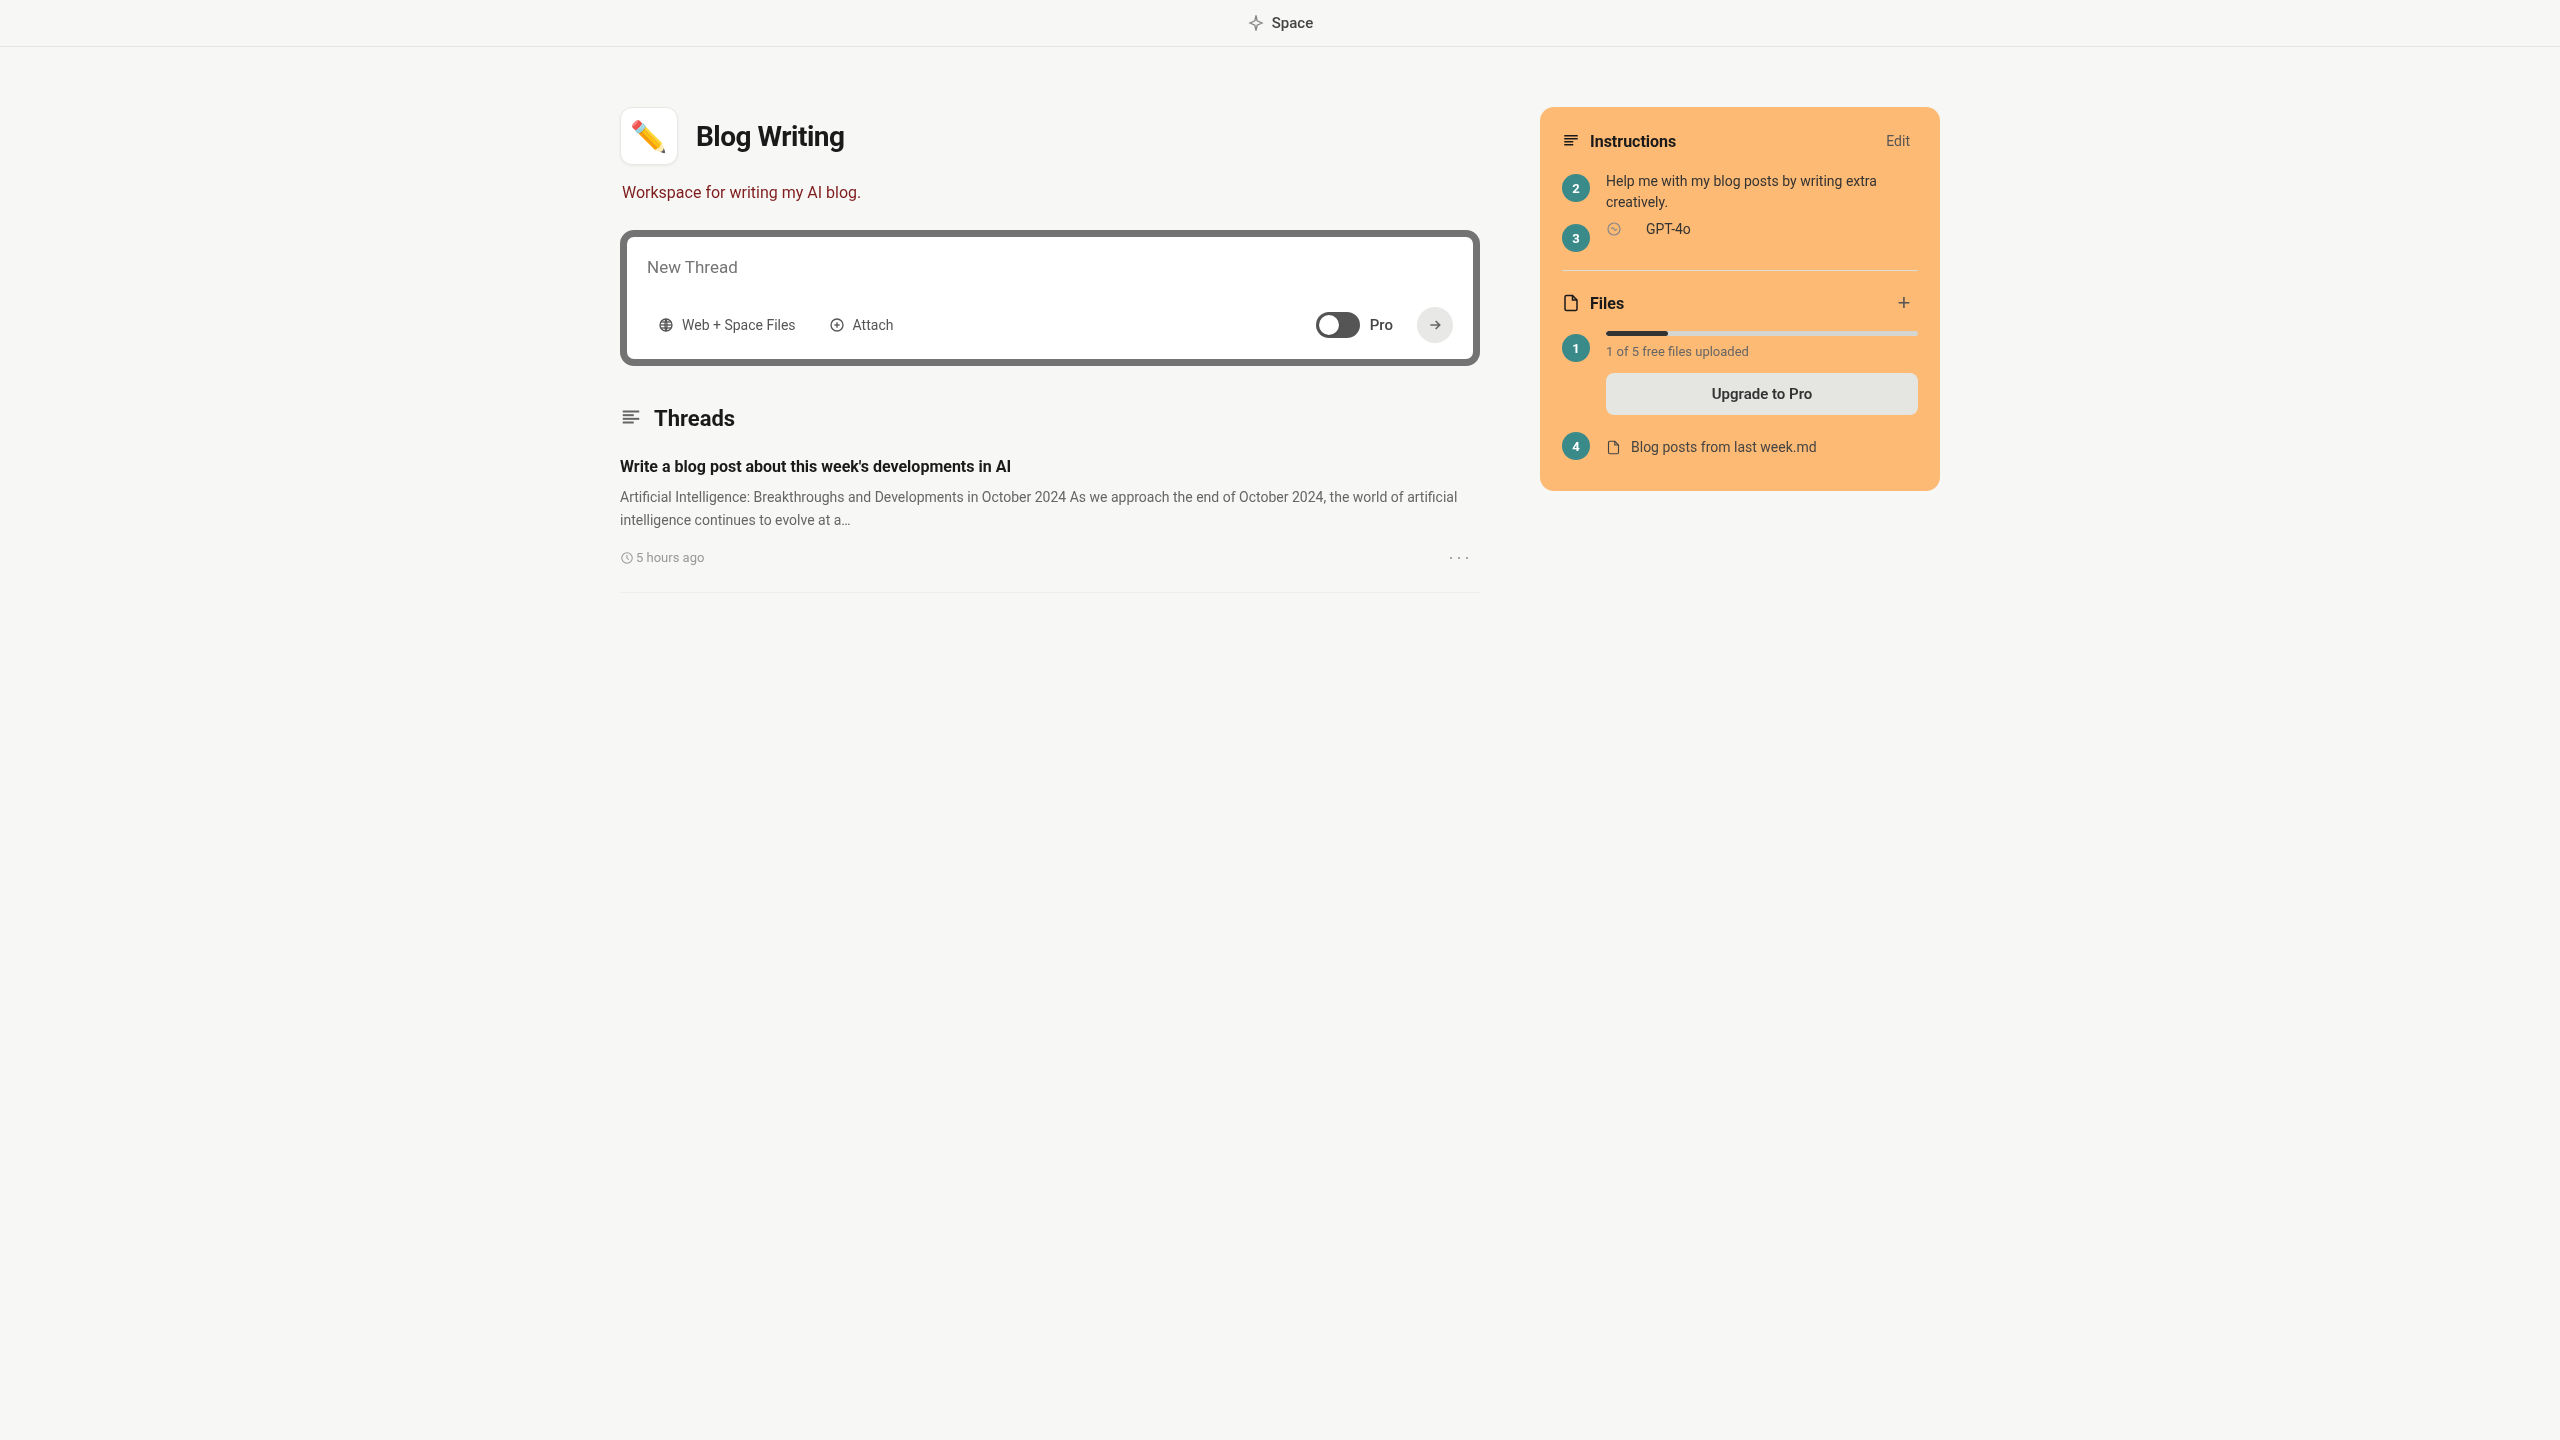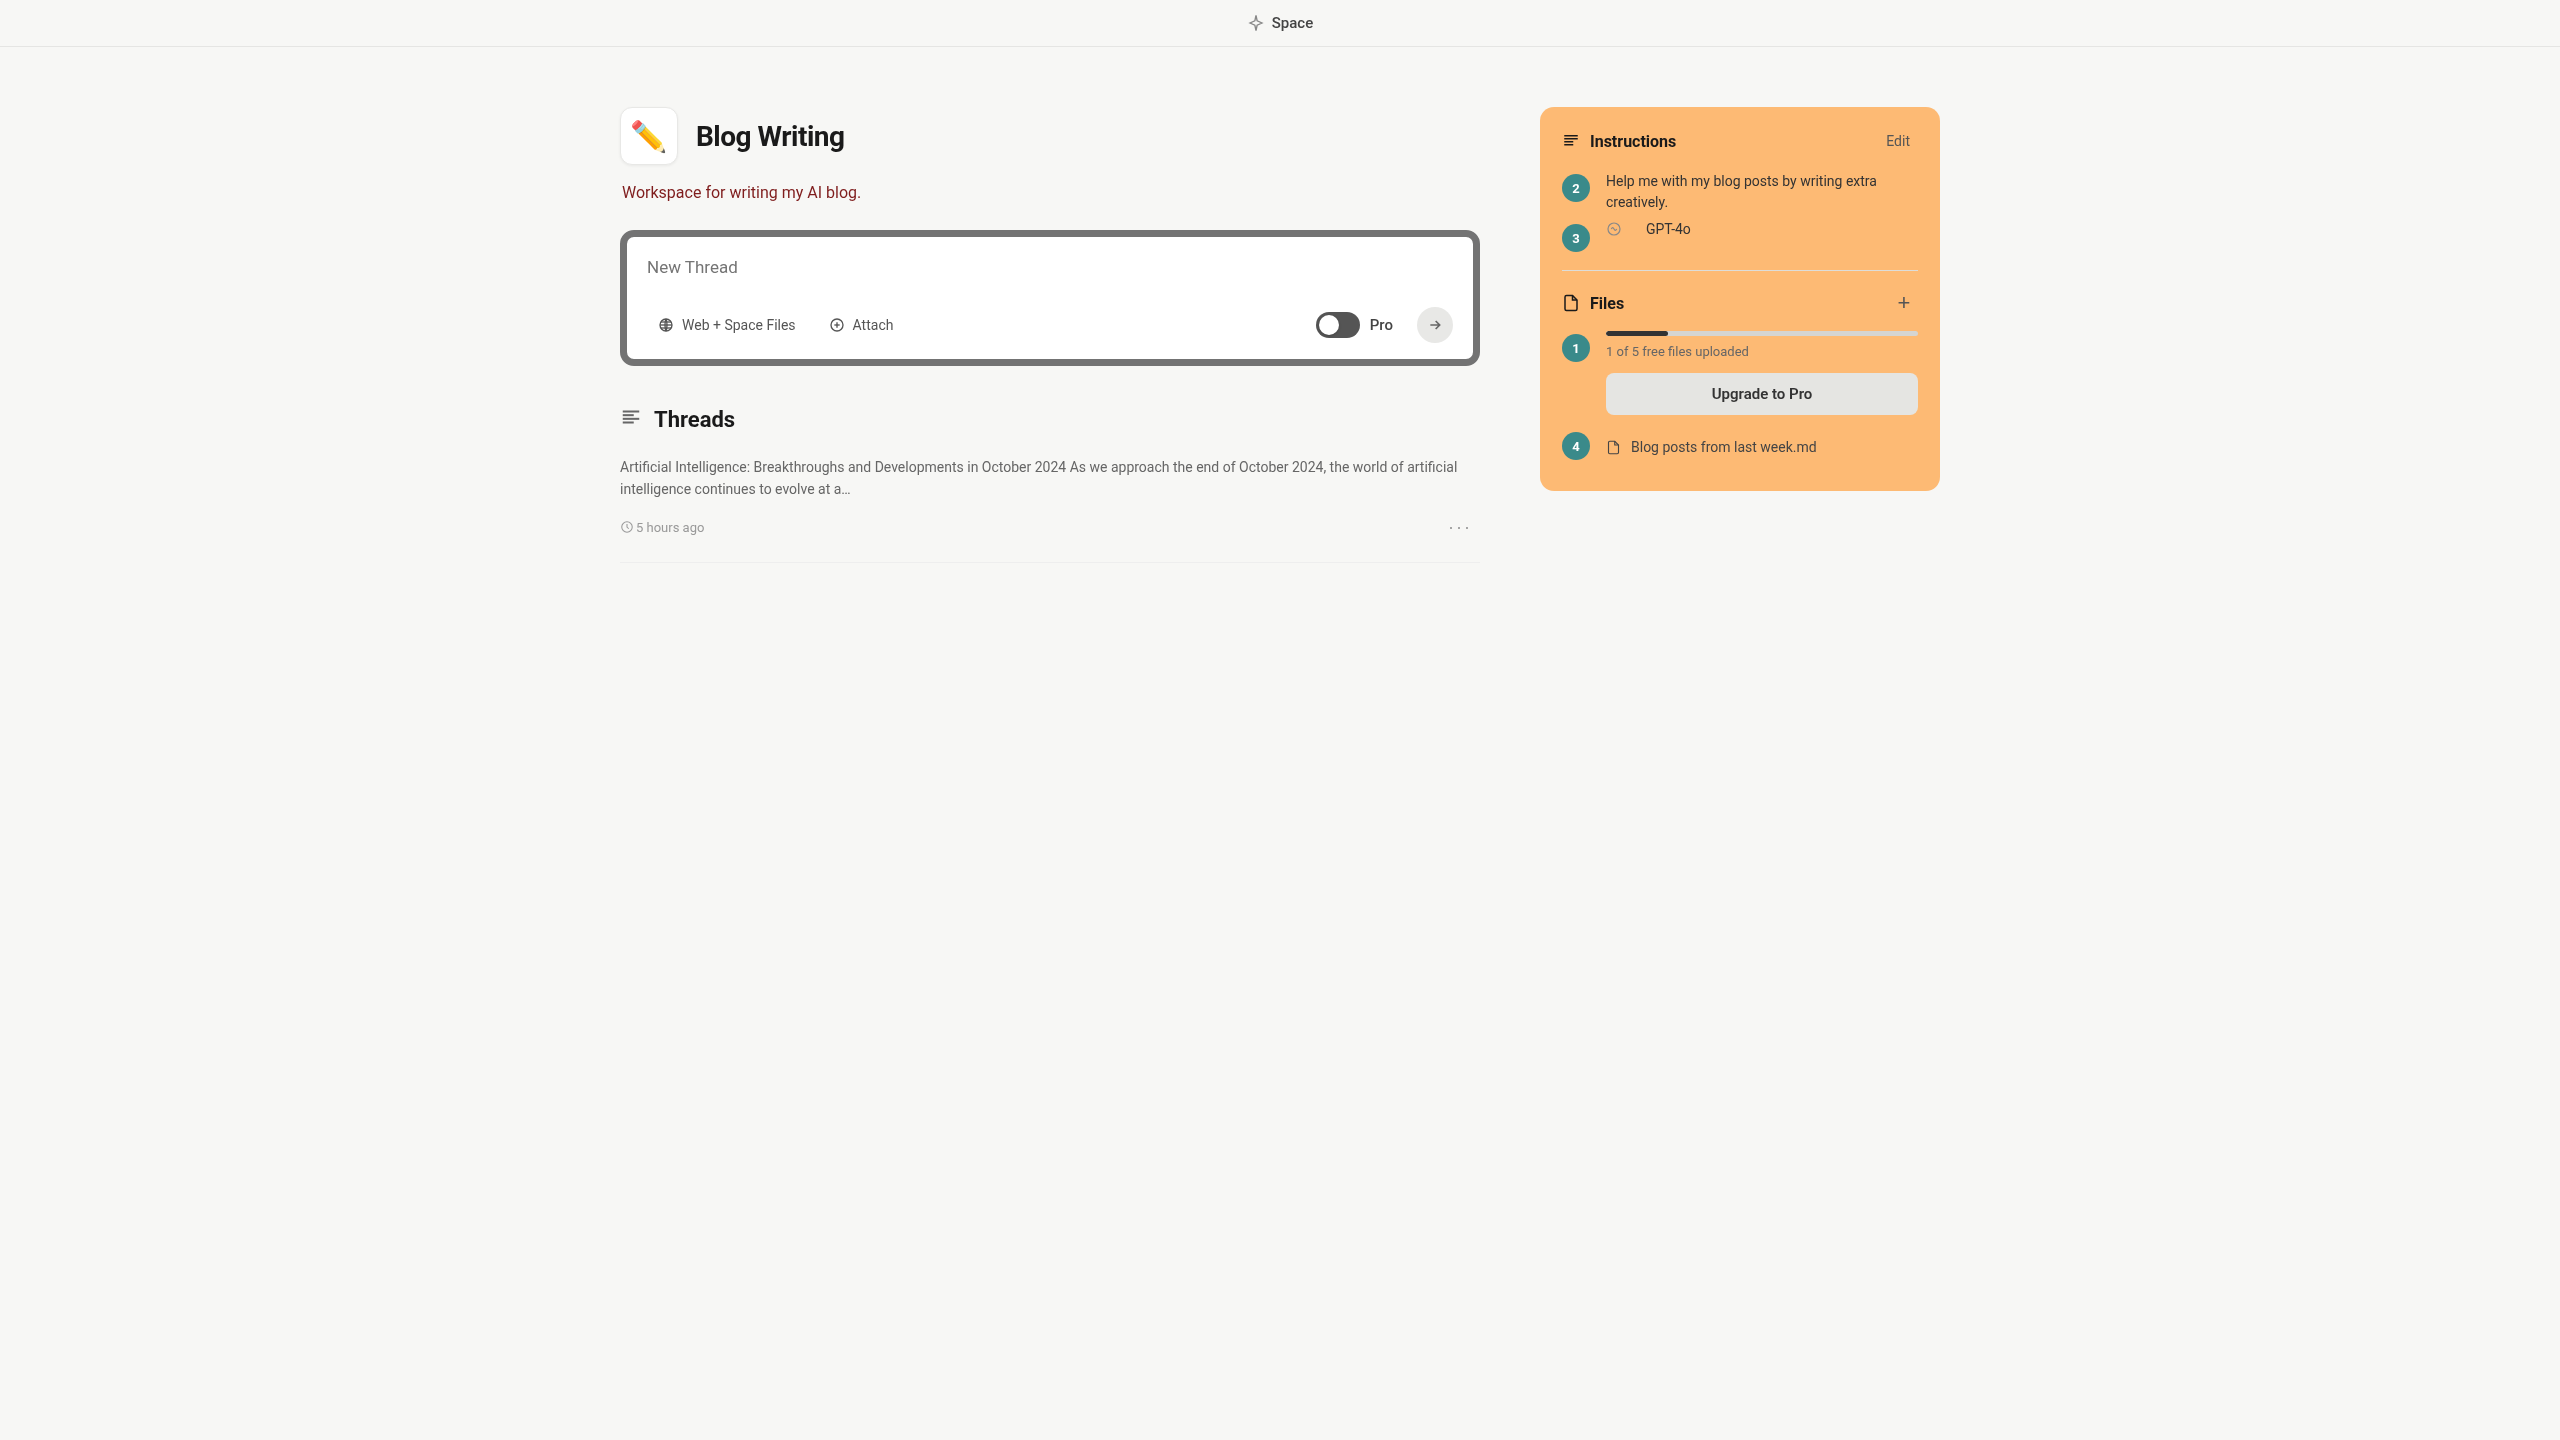--- a/index.html
+++ b/index.html
@@ -171,21 +171,21 @@
       align-items: center;
       justify-content: center;
       margin-left: 12px;
       color: #666;
       transition: background 0.15s;
     }
 
     
     .threads-header {
       display: flex;
-      align-items: center;
+      align-items: flex-start;
       gap: 12px;
       margin-bottom: 24px;
     }
     .threads-title {
       font-size: 22px;
       font-weight: 700;
       color: #1a1a1a;
     }
     .threads-icon {
       color: #666;
@@ -470,20 +470,21 @@
           <line x1="3" y1="6" x2="21" y2="6"></line>
           <line x1="3" y1="10" x2="15" y2="10"></line>
           <line x1="3" y1="14" x2="21" y2="14"></line>
           <line x1="3" y1="18" x2="15" y2="18"></line>
         </svg>
       </span>
       <h2 class="threads-title">Threads</h2>
     </div>
 
     <div class="thread-item">
+      <div class="thread-item-title">Write a blog post about this week's developments in AI</div>
       <div class="thread-item-preview">Artificial Intelligence: Breakthroughs and Developments in October 2024 As we approach the end of October 2024, the world of artificial intelligence continues to evolve at a…</div>
       <div class="thread-item-footer">
         <div class="thread-time">
           <svg width="14" height="14" viewBox="0 0 24 24" fill="none" stroke="currentColor" stroke-width="1.8">
             <circle cx="12" cy="12" r="9"></circle>
             <polyline points="12 7 12 12 15 15"></polyline>
           </svg>
           <span>5 hours ago</span>
         </div>
         <button class="thread-more">···</button>

